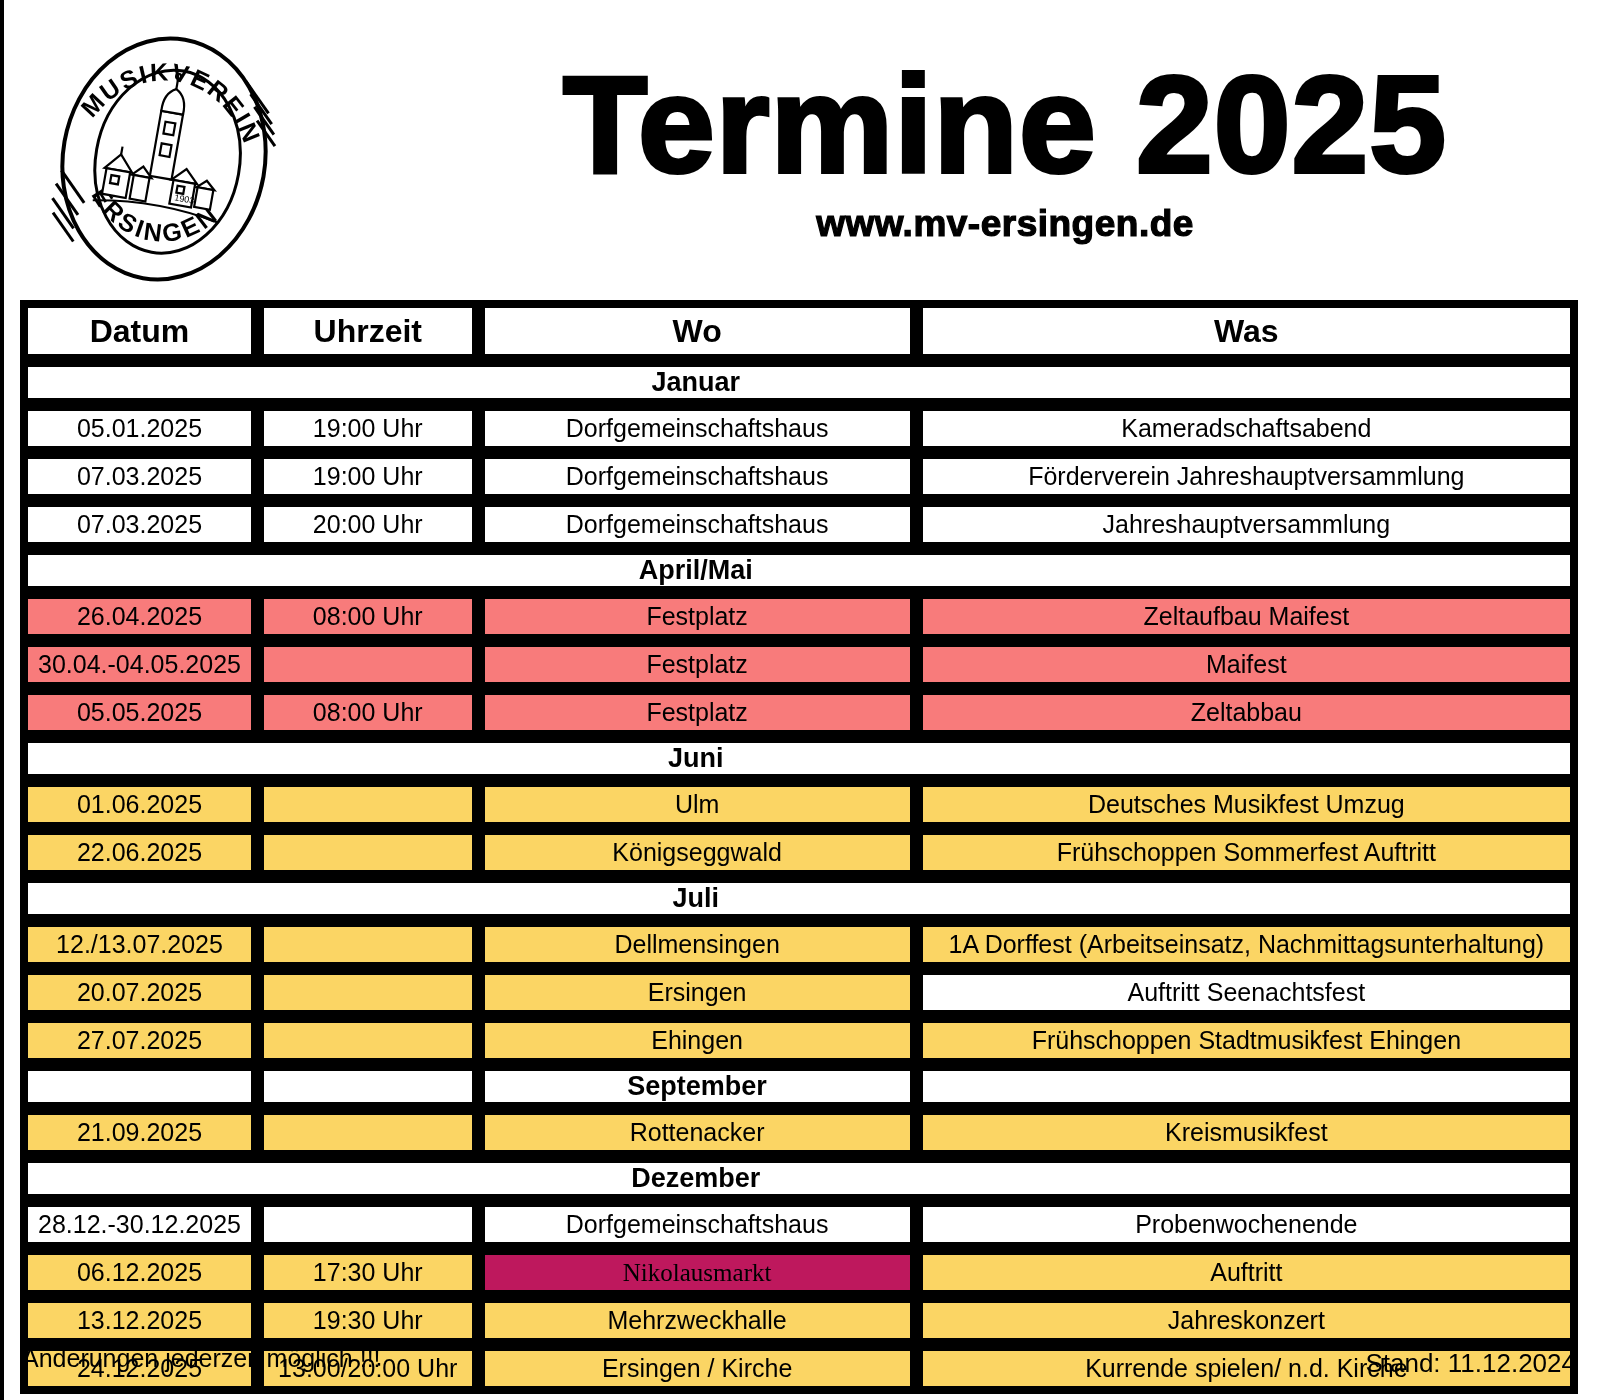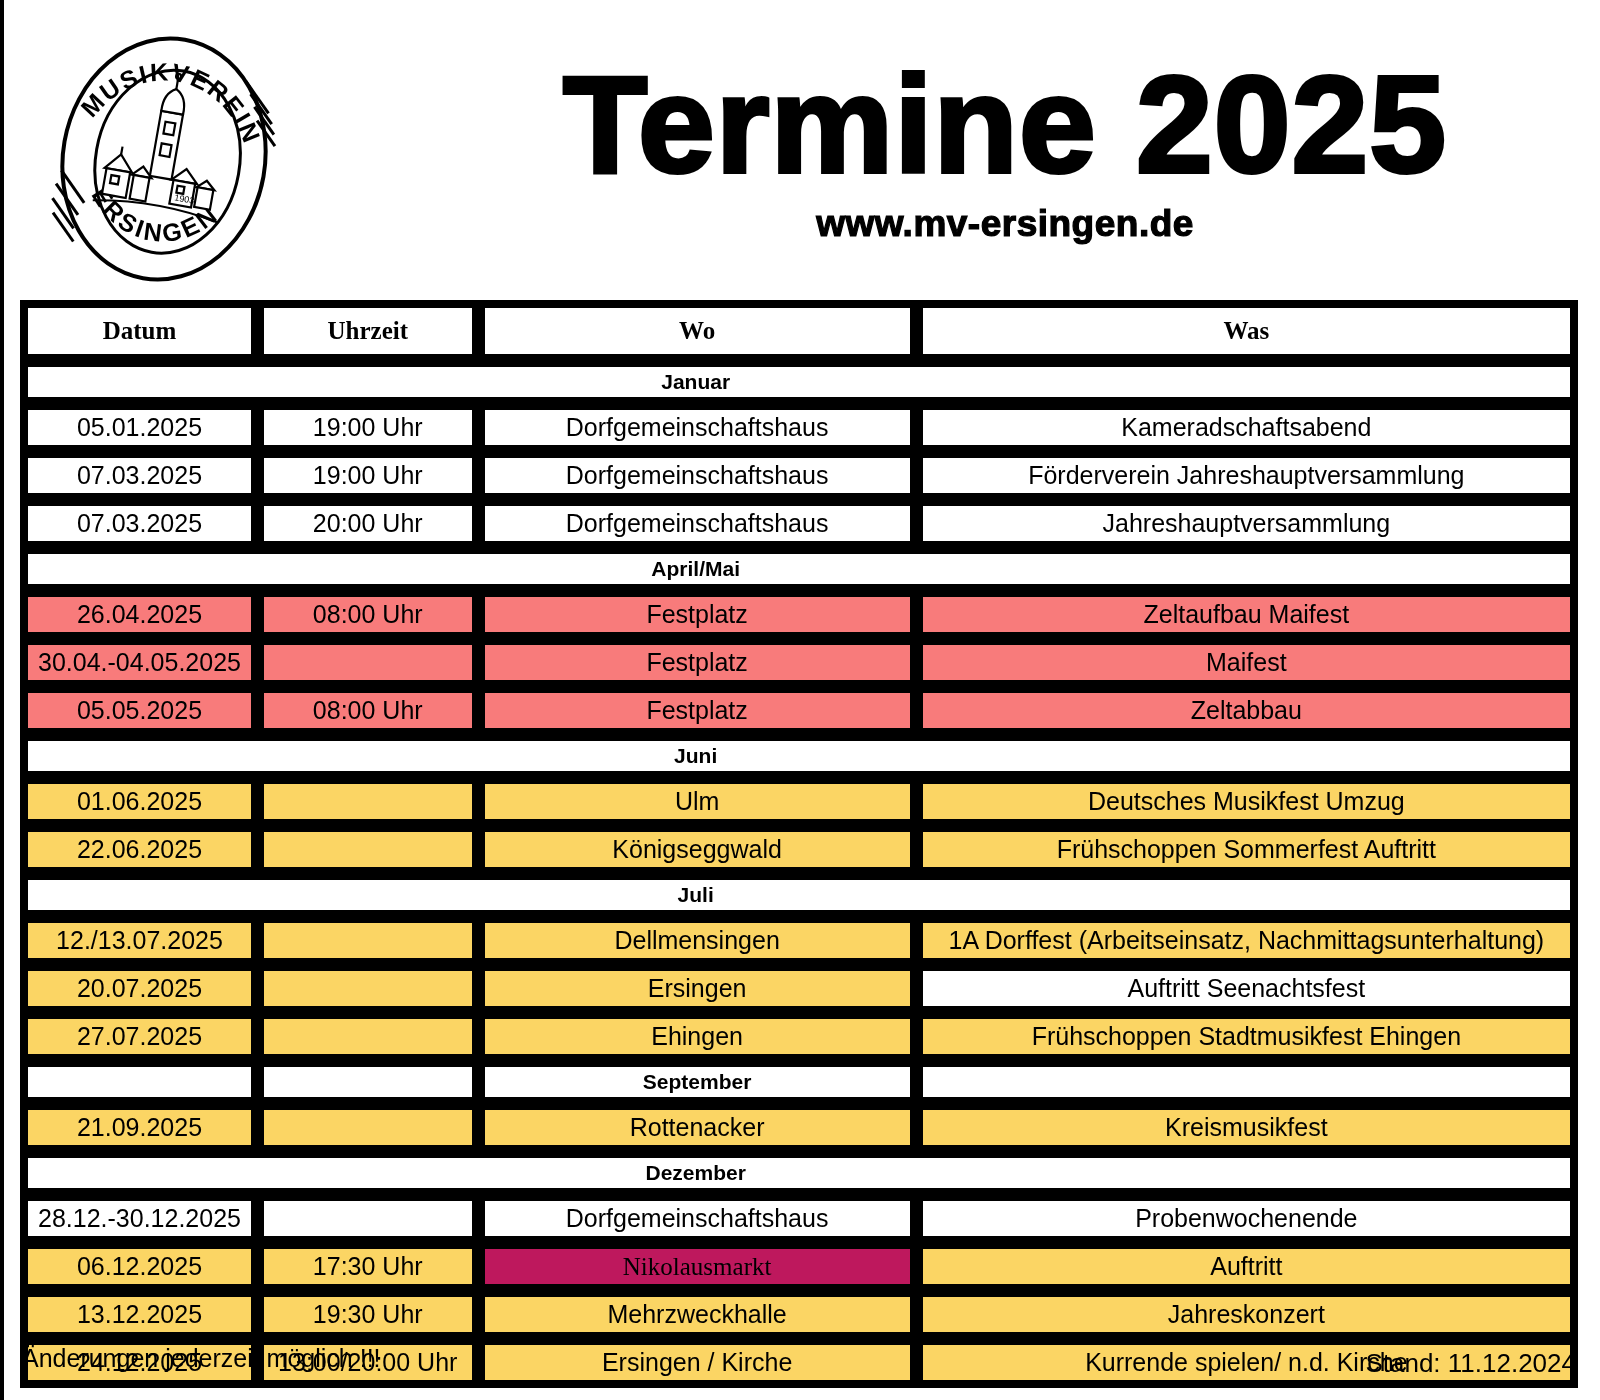--- a/index.html
+++ b/index.html
@@ -14,23 +14,23 @@
   .page-title { font-size:138px; font-weight:bold; line-height:1.05; letter-spacing:1px;
                 -webkit-text-stroke:4px #000; white-space:nowrap; }
   .website { font-size:37px; font-weight:bold; margin-top:6px; letter-spacing:0.5px;
              -webkit-text-stroke:1.2px #000; }
 
   
   table.schedule { position:absolute; top:300px; left:20px; width:1558px;
                    border-collapse:separate; border-spacing:3px; background:#000; table-layout:fixed; }
   .schedule th, .schedule td { border:5px solid #000; background:#fff; text-align:center;
                    vertical-align:middle; overflow:hidden; white-space:nowrap; }
-  .schedule th { font-size:25px; font-weight:bold; height:56px;font-family:Liberation Serif, serif; }
+  .schedule th { font-size:32px; font-weight:bold; height:56px; }
   .schedule td { font-size:25px; height:45px; }
-  .schedule tr.banner td { font-weight:bold; font-size:21px; height:40px; }
+  .schedule tr.banner td { font-weight:bold; font-size:27px; height:40px; }
   .banner-inner { width:86.6%; text-align:center; }
 
   
   .footer-left  { position:absolute; left:22px;  top:1344px; font-size:25px; }
   .footer-right { position:absolute; right:24px; top:1348px; font-size:26px; }
 
   
   .logo svg { width:100%; height:100%; }
   .lg-stroke { fill:none; stroke:#000; }
 </style>

